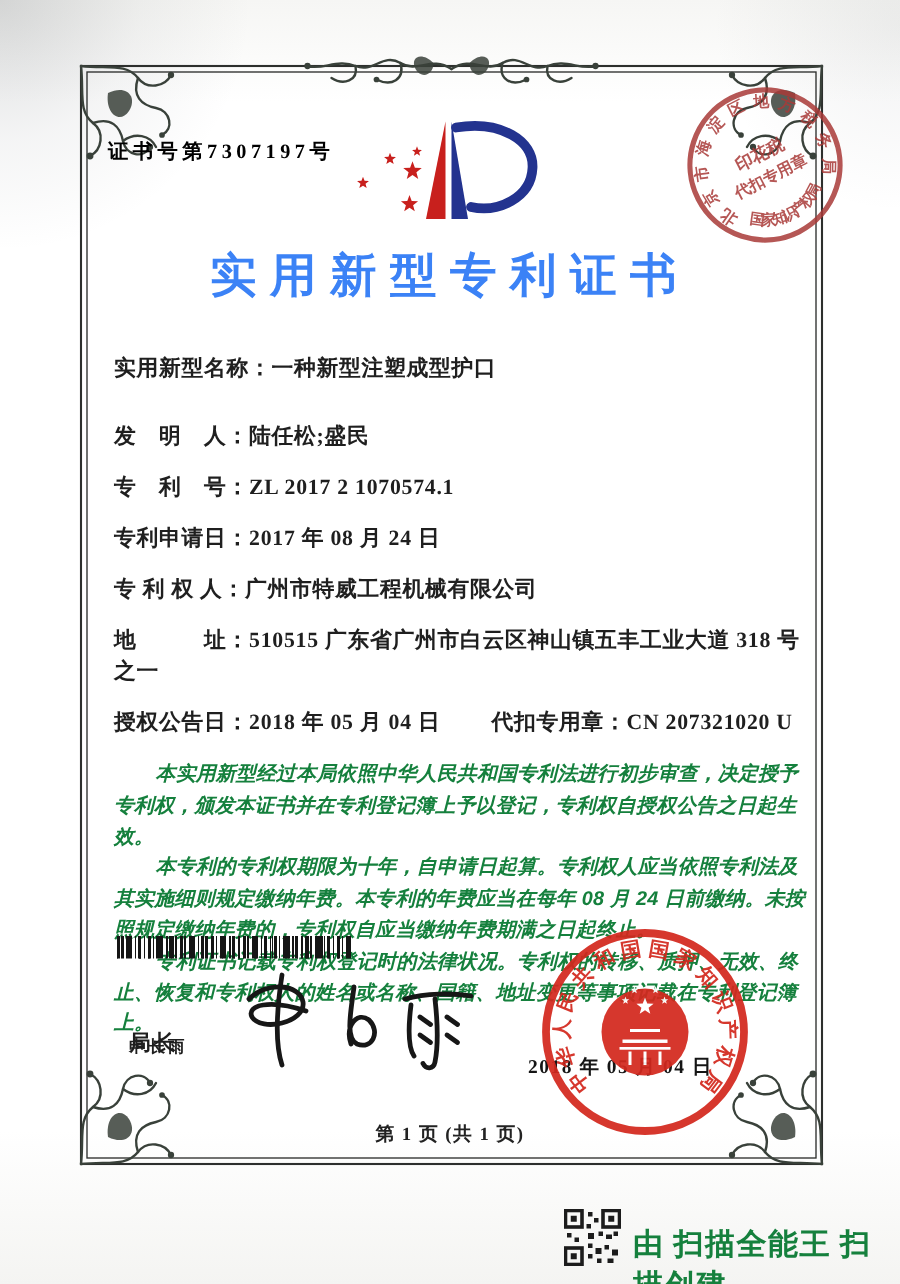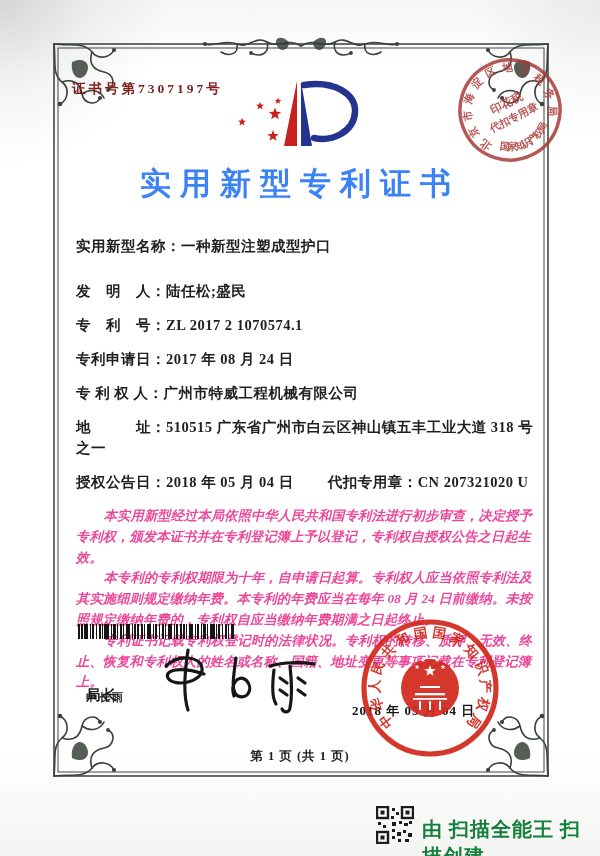--- a/index.html
+++ b/index.html
@@ -17,29 +17,29 @@
   }
   svg{display:block;}
   .abs{position:absolute;}
   
   .frame{position:absolute;left:0;top:0;}
   .orn{stroke:#39413a;stroke-width:1.6;fill:none;stroke-linecap:round;}
   .orn-dot{fill:#39413a;stroke:none;}
   .orn-leaf{fill:#39413a;stroke:none;opacity:.85;}
   .frame-line{fill:none;stroke:#2d2f2d;}
   
-  .cert-no{left:72px;top:80px;font-size:13.5px;font-weight:700;letter-spacing:3px;color:#7f1d1d;}
+  .cert-no{left:72px;top:92px;font-size:13.5px;font-weight:700;letter-spacing:3px;color:#000000;}
   .main-title{left:0;right:0;top:163px;text-align:center;font-size:31px;font-weight:700;letter-spacing:9px;color:#3b82f6;}
   .body-text{left:76px;top:236px;width:462px;color:#1f1f1f;}
   .field-row{font-size:14.5px;font-weight:700;line-height:21px;margin-bottom:13px;letter-spacing:.5px;}
   .field-row.first{margin-bottom:24px;}
   .field-label{white-space:pre;}
   .grant-row{display:flex;}
   .grant-pair2{margin-left:34px;}
-  .paragraphs{margin-top:6px;font-size:13.2px;line-height:20.8px;font-style:italic;font-weight:600;color:#ec4899;font-family:Liberation Serif, serif;}
+  .paragraphs{margin-top:6px;font-size:13.2px;line-height:20.8px;font-style:italic;font-weight:600;color:#15803d;font-family:Liberation Sans, sans-serif;}
   .paragraphs p{margin:0;text-indent:2.1em;letter-spacing:.2px;}
   
   .barcode{left:78px;top:624px;width:156px;height:15px;
     background-image:
       repeating-linear-gradient(90deg,#151515 0 1px,transparent 1px 3px),
       repeating-linear-gradient(90deg,#151515 0 2px,transparent 2px 7px),
       repeating-linear-gradient(90deg,transparent 0 4px,#151515 4px 5px,transparent 5px 11px);
   }
   .signer-title{left:86px;top:666px;font-size:14.5px;font-weight:700;color:#1e1e1e;letter-spacing:2px;margin-top:20px;}
   .signer-name{left:86px;top:690px;font-size:11px;font-weight:700;color:#1e1e1e;letter-spacing:2px;}

